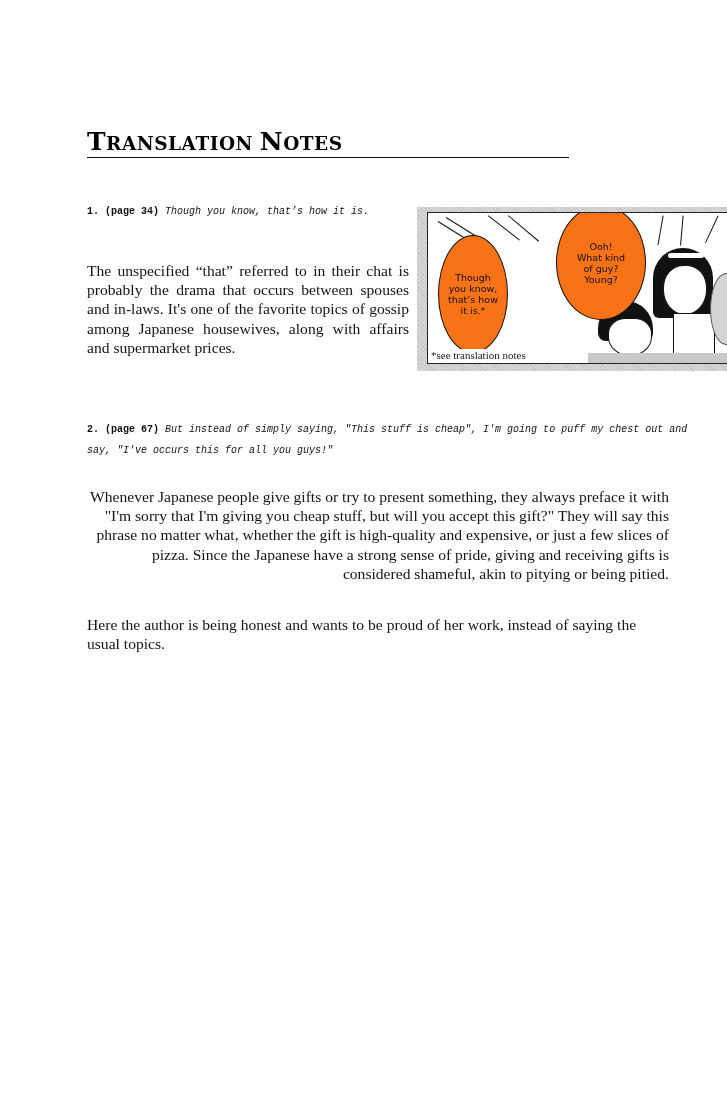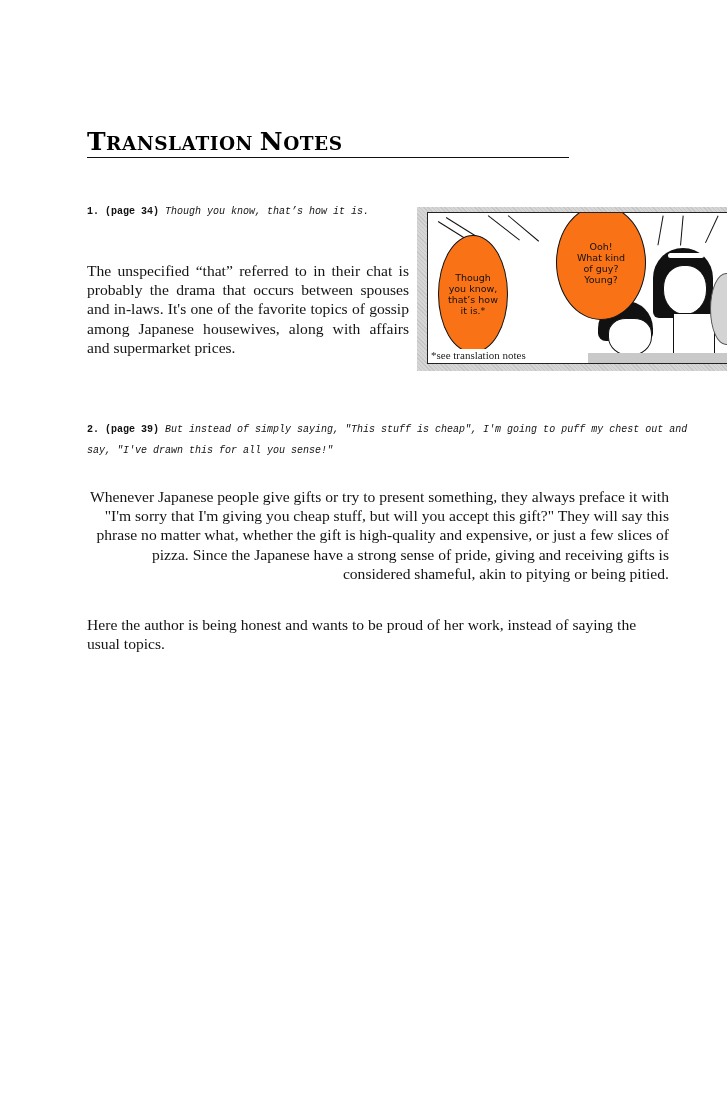--- a/index.html
+++ b/index.html
@@ -100,17 +100,17 @@
 of guy?
 Young?</span>
       </div>
 
     <div class="footnote">*see translation notes</div>
   </div>
 </div>
 
 <div class="note-head" id="n2-head">
   <b>2.</b>
-  <b>(page 39)</b>
-  <i>But instead of simply saying, "This stuff is cheap", I'm going to puff my chest out and say, "I've drawn this for all you sense!"</i>
+  <b>(page 67)</b>
+  <i>But instead of simply saying, "This stuff is cheap", I'm going to puff my chest out and say, "I've occurs this for all you guys!"</i>
 </div>
 <p class="body-text" id="n2-body">Whenever Japanese people give gifts or try to present something, they always preface it with "I'm sorry that I'm giving you cheap stuff, but will you accept this gift?" They will say this phrase no matter what, whether the gift is high-quality and expensive, or just a few slices of pizza. Since the Japanese have a strong sense of pride, giving and receiving gifts is considered shameful, akin to pitying or being pitied.</p>
 <p class="body-text" id="n2-body2">Here the author is being honest and wants to be proud of her work, instead of saying the usual topics.</p>
 
 </body></html>

